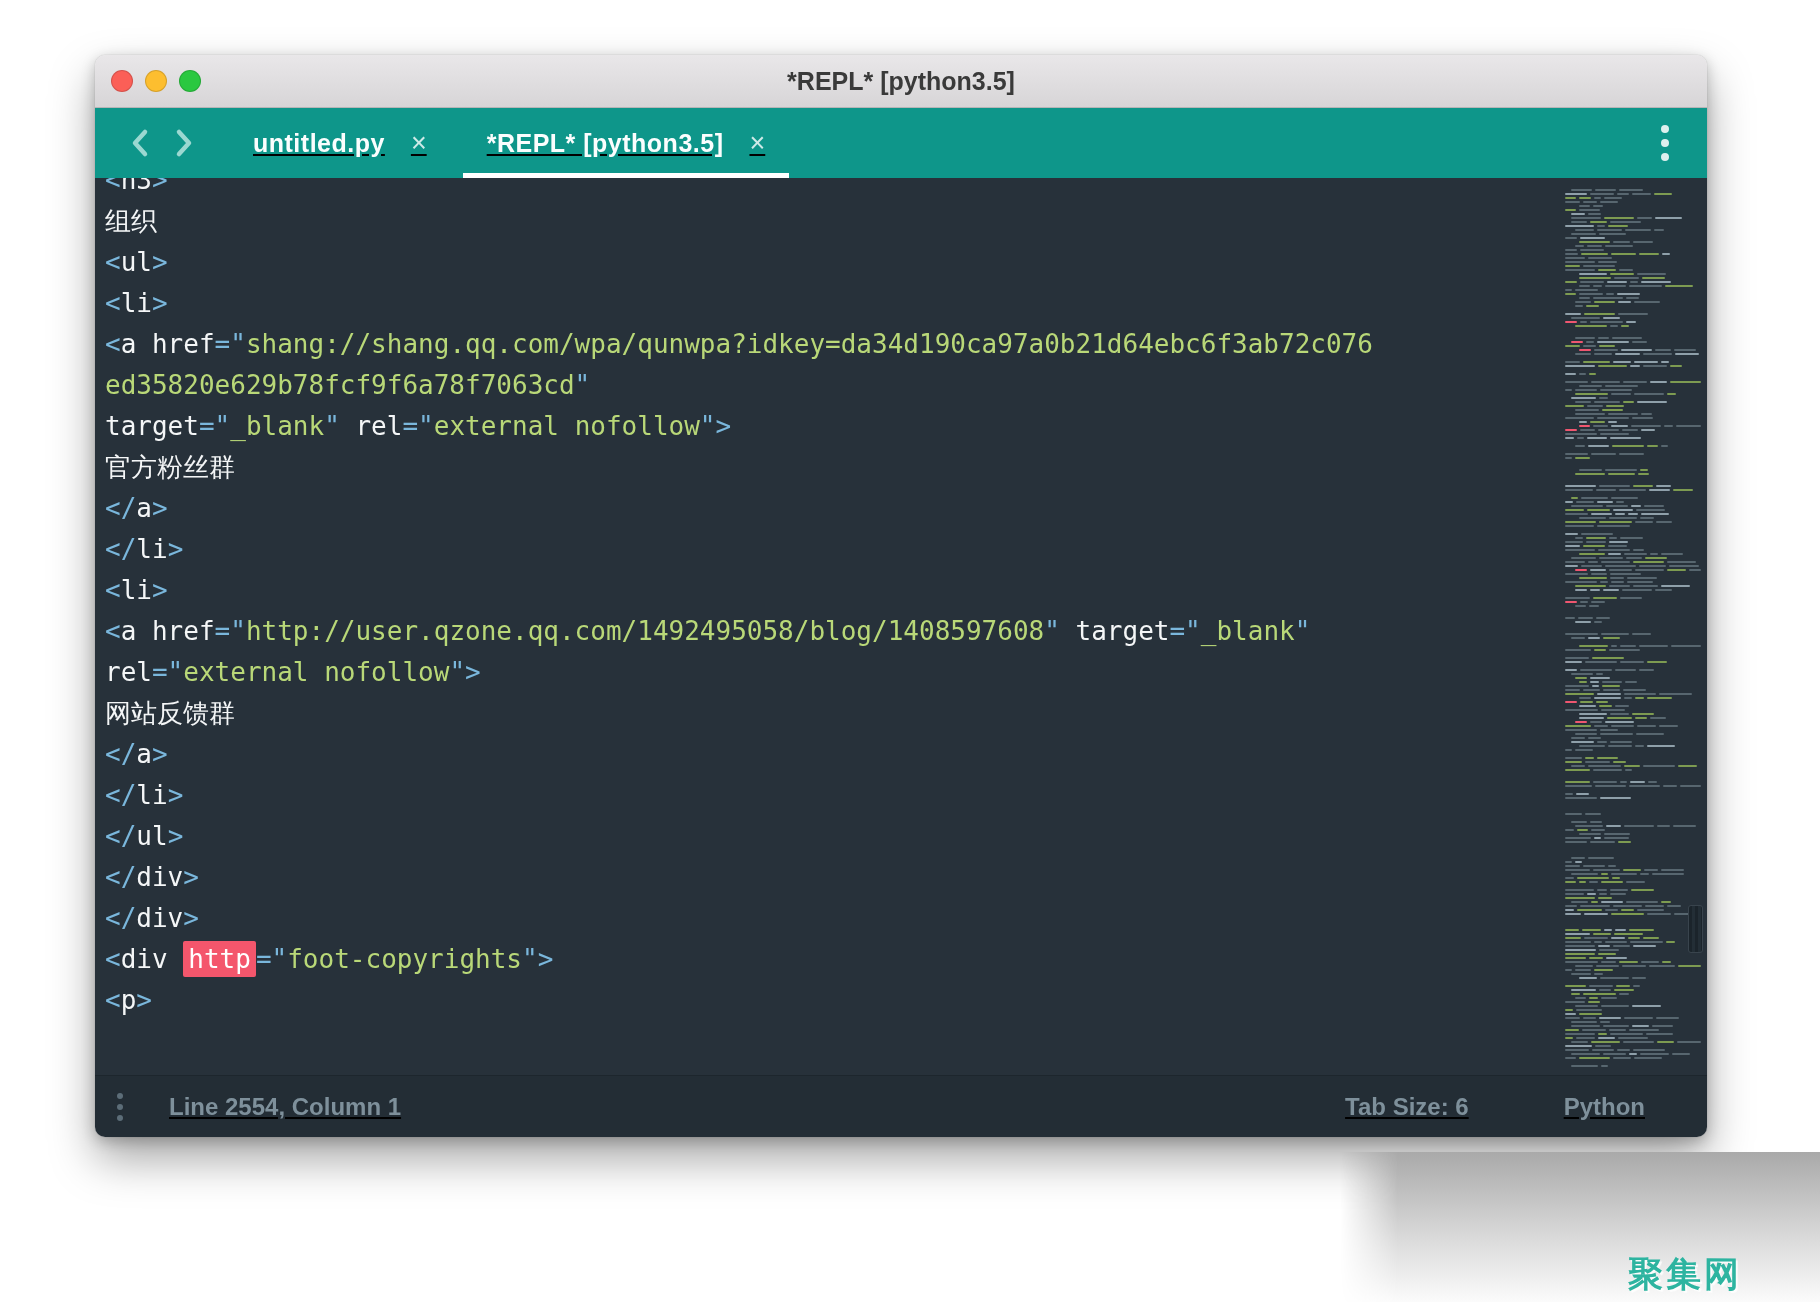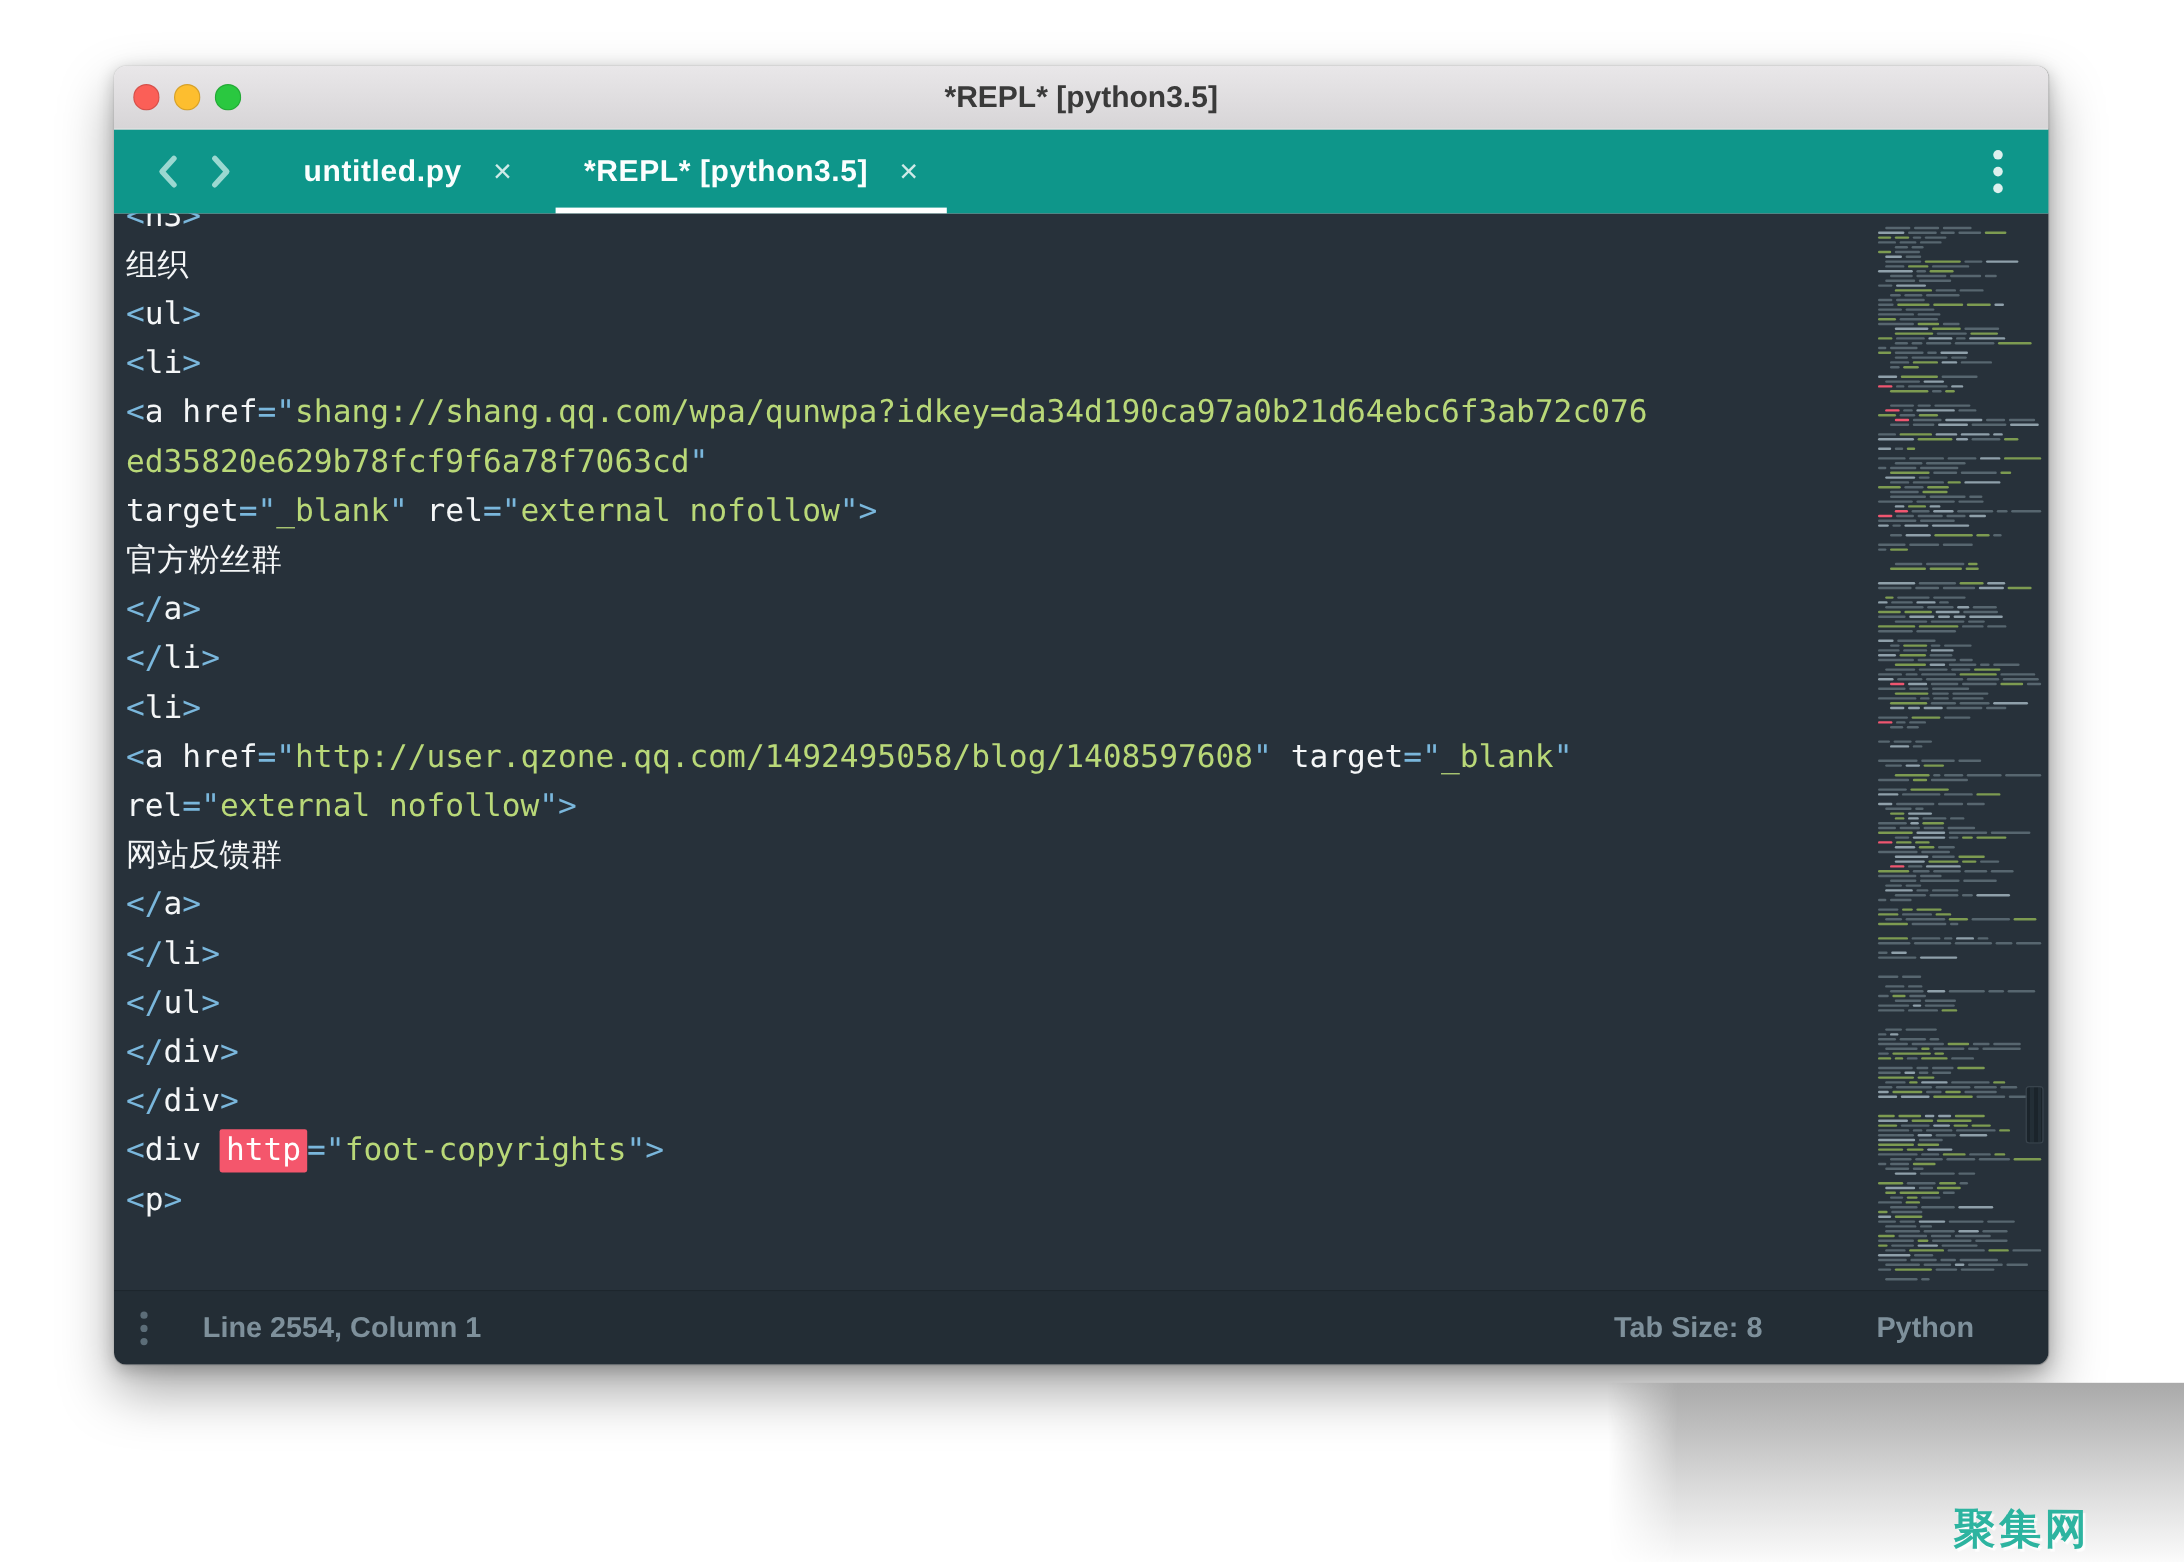--- a/index.html
+++ b/index.html
@@ -1,21 +1,21 @@
 <!DOCTYPE html>
 <html><head>
 <meta charset="utf-8">
 <style>
   * { margin:0; padding:0; box-sizing:border-box; }
   html,body { width:1820px; height:1302px; overflow:hidden; background:#ffffff;
               font-family:"Liberation Sans", sans-serif; }
 
   .window { position:absolute; left:95px; top:55px; width:1612px; height:1082px;
             border-radius:10px;
-            box-shadow:0 22px 45px rgba(0,0,0,.35), 0 4px 14px rgba(0,0,0,.22), 0 0 1px rgba(0,0,0,.35); }
+            box-shadow:0 22px 45px rgba(0,0,0,.35), 0 4px 14px rgba(0,0,0,.22), 0 0 1px rgba(0,0,0,.35);text-decoration:underline; }
 
   
   .titlebar { height:53px; border-radius:10px 10px 0 0;
               background:linear-gradient(180deg,#e9e7e9 0%,#d7d5d7 100%);
               border-bottom:1px solid #b7b5b7;
               display:flex; align-items:center; position:relative; }
   .lights { display:flex; gap:12px; margin-left:16px; }
   .light { width:22px; height:22px; border-radius:50%; border:1px solid rgba(0,0,0,.15); }
   .light.red    { background:#fb5f57; }
   .light.yellow { background:#fdbe2f; }
@@ -1173,21 +1173,21 @@
   </div>
 
   <div class="statusbar">
     <div class="status-kebab">
         <i></i>
         <i></i>
         <i></i>
       </div>
     <span>Line 2554, Column 1</span>
     <div class="status-spacer"></div>
-    <span class="status-tabsize">Tab Size: 8</span>
+    <span class="status-tabsize">Tab Size: 6</span>
     <span class="status-lang">Python</span>
   </div>
 
 </div>
 
 <div class="watermark">
   <div class="wm-line2">聚集网</div>
 </div>
 
 </body></html>

